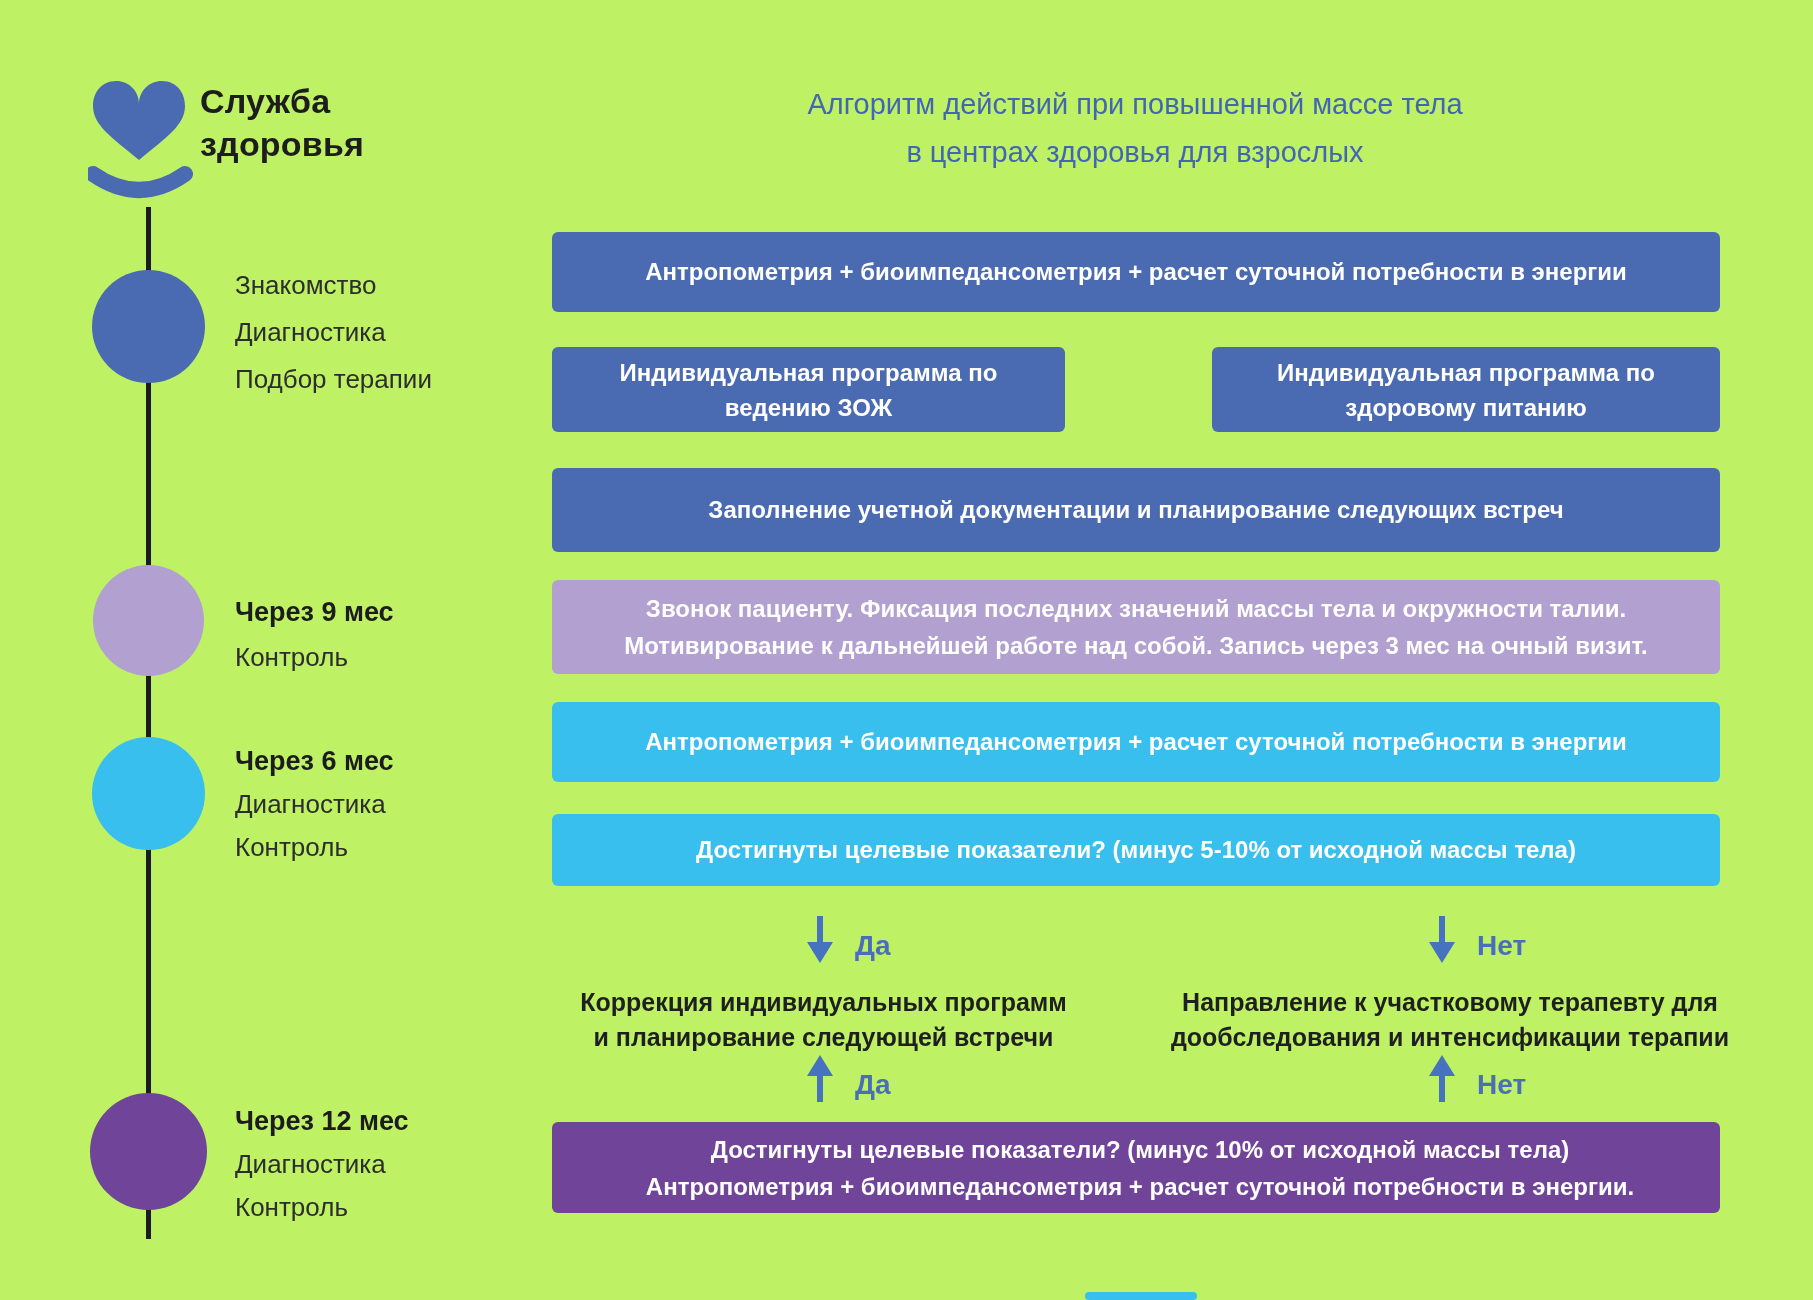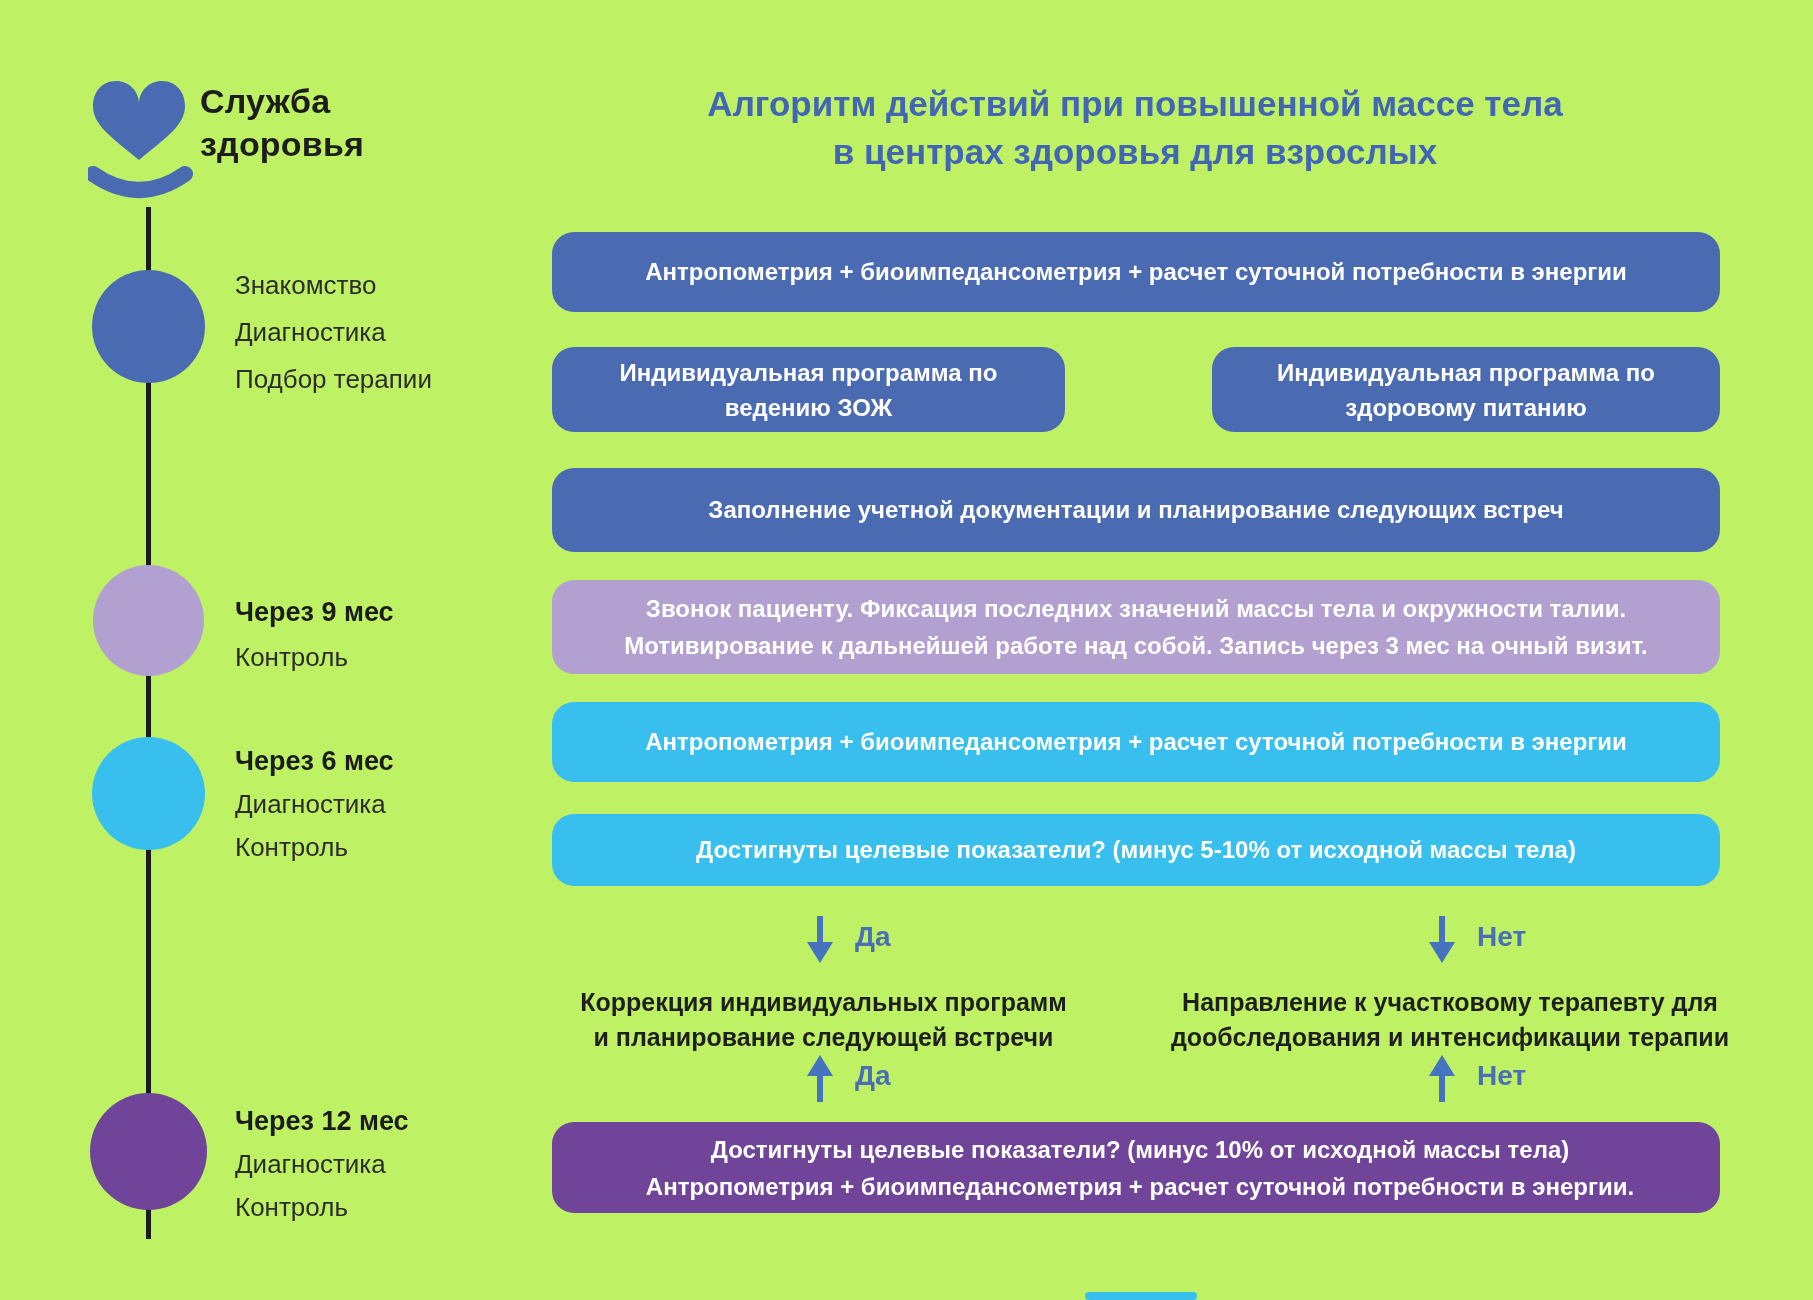--- a/index.html
+++ b/index.html
@@ -7,57 +7,57 @@
   .canvas {
     position:relative; width:1813px; height:1300px; background:#bef264;
     font-family:"Liberation Sans", sans-serif; overflow:hidden;
   }
   
   .logo-icon { position:absolute; left:88px; top:74px; width:106px; height:130px; }
   .logo-text { position:absolute; left:200px; top:80px; font-size:34px; font-weight:800;
                line-height:43px; color:#1d1d1d; letter-spacing:0.2px; }
   
   .title { position:absolute; left:540px; top:80px; width:1190px; text-align:center;
-           color:#4366b4; font-size:35px; font-weight:700; line-height:48px; }
+           color:#4366b4; font-size:29px; font-weight:400; line-height:48px; }
   
   .tl-line { position:absolute; left:146px; top:207px; width:5px; height:1032px; background:#1b1b1b; }
   .tl-circle { position:absolute; border-radius:50%; }
   .c1 { left:92px;  top:270px;  width:113px; height:113px; background:#4a6bb1; }
   .c2 { left:93px;  top:565px;  width:111px; height:111px; background:#b1a0d0; }
   .c3 { left:92px;  top:737px;  width:113px; height:113px; background:#38bfee; }
   .c4 { left:90px;  top:1093px; width:117px; height:117px; background:#6f4499; }
   .tl-labels { position:absolute; left:235px; color:#2d2d2d; font-size:26px; font-weight:500; }
   .g1 { top:262px; line-height:47px; }
   .g2 { top:590px; line-height:45px; }
   .g3 { top:740px; line-height:43px; }
   .g4 { top:1100px; line-height:43px; }
   .tl-head { font-weight:700; color:#1c1c1c; font-size:27px; }
   
-  .box { position:absolute; left:552px; width:1168px; border-radius:22px; color:#ffffff;
+  .box { position:absolute; left:552px; width:1168px; border-radius:6px; color:#ffffff;
          display:flex; flex-direction:column; align-items:center; justify-content:center;
          text-align:center; font-size:24px; font-weight:600; padding:0 40px; }
   .blue   { background:#4a6bb1; }
   .cyan   { background:#38bfee; }
   .lilac  { background:#b1a0d0; }
   .violet { background:#6f4499; }
   .b1  { top:232px; height:80px; }
   .b2a { top:347px; height:85px; width:513px; line-height:35px; }
   .b2b { top:347px; height:85px; left:1212px; width:508px; line-height:35px; }
   .b3  { top:468px; height:84px; }
   .b4  { top:580px; height:94px; line-height:37px; }
   .b5  { top:702px; height:80px; }
   .b6  { top:814px; height:72px; }
   .b7  { top:1122px; height:91px; line-height:37px;padding-left:48px; }
   
   .arrow-group { position:absolute; display:flex; align-items:flex-start; }
   .ag-dl { left:806px;  top:916px; }
   .ag-dr { left:1428px; top:916px; }
   .ag-ul { left:806px;  top:1055px; }
   .ag-ur { left:1428px; top:1055px; }
-  .arrow-label { margin-left:22px; margin-top:5px; font-size:28px; font-weight:700; color:#4a6fb8; }
+  .arrow-label { margin-left:22px; margin-top:14px; font-size:28px; font-weight:700; color:#4a6fb8; }
   .outcome { position:absolute; text-align:center; color:#1f1f1f;
              font-size:25px; font-weight:600; line-height:35px; }
   .out-yes { left:556px;  top:985px; width:535px; }
   .out-no  { left:1165px; top:985px; width:570px; }
   
   .footer-bar { position:absolute; left:1085px; top:1292px; width:112px; height:8px;
                 border-radius:4px; background:#38bfee; }
 </style>
 </head>
 <body>

